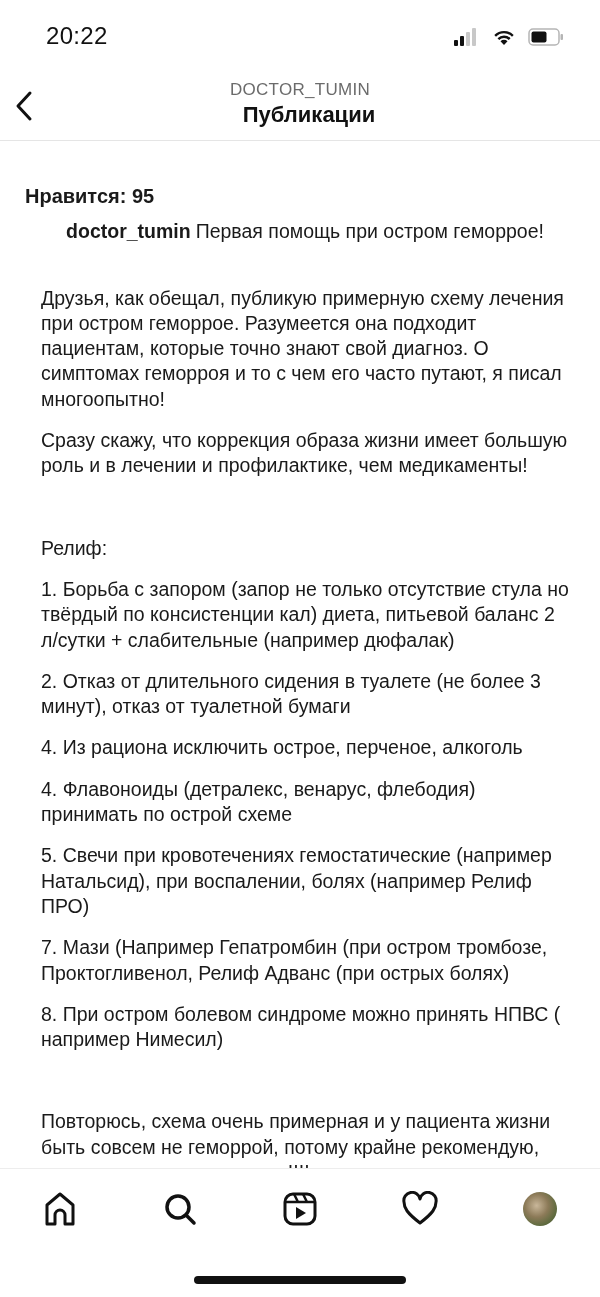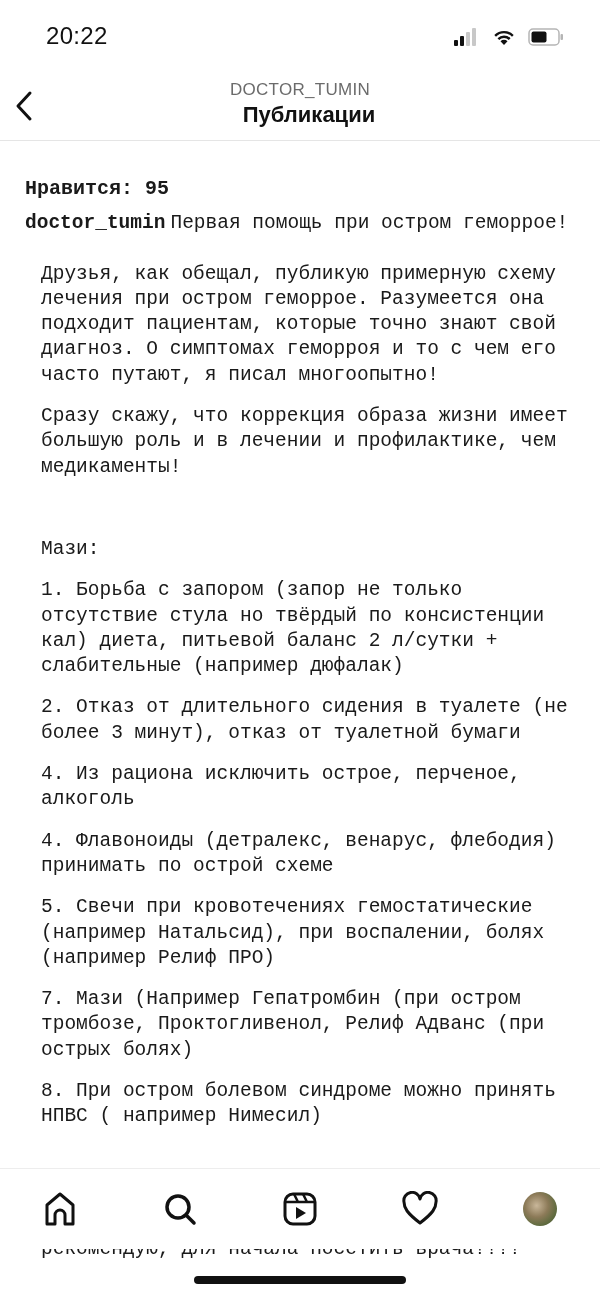--- a/index.html
+++ b/index.html
@@ -5,23 +5,23 @@
   html, body { margin:0; padding:0; background:#ffffff; }
   body { width:600px; height:1297px; position:relative; overflow:hidden; font-family:"Liberation Sans", sans-serif; color:#111; }
   .status-bar { position:absolute; left:0; top:0; width:600px; height:80px; }
   .status-time { position:absolute; left:46px; top:22px; font-size:24px; font-weight:normal; letter-spacing:0.3px; }
   .status-icons { position:absolute; right:36px; top:28px; display:flex; align-items:center; gap:12px; }
   .nav-header { position:absolute; left:0; top:78px; width:600px; height:62px; border-bottom:1px solid #e5e5e5; background:#fff; z-index:3; }
   .back-btn { position:absolute; left:10px; top:10px; width:28px; height:36px; display:flex; align-items:center; justify-content:center; cursor:pointer; }
   .nav-sub { position:absolute; left:0; width:600px; top:2px; text-align:center; font-size:17px; color:#6b6b6b; letter-spacing:0.3px; }
   .nav-title { position:absolute; left:9px; width:600px; top:24px; text-align:center; font-size:22px; font-weight:bold; color:#111; }
   .peek-icons { position:absolute; top:126px; left:0; width:600px; height:20px; overflow:hidden; z-index:2; }
-  .content { position:absolute; left:25px; top:176px; width:560px; font-size:19.5px; line-height:25.3px; color:#1a1a1a;font-family:Liberation Mono, monospace; }
+  .content { position:absolute; left:25px; top:184px; width:560px; font-size:19.5px; line-height:25.3px; color:#1a1a1a; }
   .likes { font-weight:bold; font-size:20px; margin-bottom:10px; }
-  .caption-head { margin-bottom:25px; }
+  .caption-head { margin-bottom:41px;text-align:center; }
   .caption-user { font-weight:bold; margin-right:5px; }
   .para { margin:16px; white-space:normal; }
   .gap { height:25px; }
   .tab-bar { position:absolute; left:0; top:1168px; width:600px; height:80px; border-top:1px solid #ededed; background:#fff; }
   .tab { position:absolute; top:18px; width:44px; height:44px; display:flex; align-items:center; justify-content:center; cursor:pointer; }
   .avatar { width:34px; height:34px; border-radius:50%; background:radial-gradient(circle at 40% 40%, #c9b79a 0%, #8c7a58 40%, #5f6b3f 70%, #3d4a2a 100%); }
   .home-indicator { position:absolute; left:194px; top:1276px; width:212px; height:8px; border-radius:4px; background:#111; }
 </style>
 </head>
 <body>
@@ -74,21 +74,21 @@
 </div>
 
 <div class="content">
   <div class="likes">Нравится: 95</div>
   <div class="caption-head">
     <span class="caption-user">doctor_tumin</span><span>Первая помощь при остром геморрое!</span>
   </div>
   <p class="para">Друзья, как обещал, публикую примерную схему лечения при остром геморрое. Разумеется она подходит пациентам, которые точно знают свой диагноз. О симптомах геморроя и то с чем его часто путают, я писал многоопытно!</p>
   <p class="para">Сразу скажу, что коррекция образа жизни имеет большую роль и в лечении и профилактике, чем медикаменты!</p>
   <div class="gap"></div>
-  <p class="para">Мази:</p>
+  <p class="para">Релиф:</p>
   <p class="para">1. Борьба с запором (запор не только отсутствие стула но твёрдый по консистенции кал) диета, питьевой баланс 2 л/сутки + слабительные (например дюфалак)</p>
   <p class="para">2. Отказ от длительного сидения в туалете (не более 3 минут), отказ от туалетной бумаги</p>
   <p class="para">4. Из рациона исключить острое, перченое, алкоголь</p>
   <p class="para">4. Флавоноиды (детралекс, венарус, флебодия) принимать по острой схеме</p>
   <p class="para">5. Свечи при кровотечениях гемостатические (например Натальсид), при воспалении, болях (например Релиф ПРО)</p>
   <p class="para">7. Мази (Например Гепатромбин (при остром тромбозе, Проктогливенол, Релиф Адванс (при острых болях)</p>
   <p class="para">8. При остром болевом синдроме можно принять НПВС ( например Нимесил)</p>
   <div class="gap"></div>
   <p class="para">Повторюсь, схема очень примерная и у пациента жизни быть совсем не геморрой, потому крайне рекомендую, для начала посетить врача!!!!</p>
 </div>

